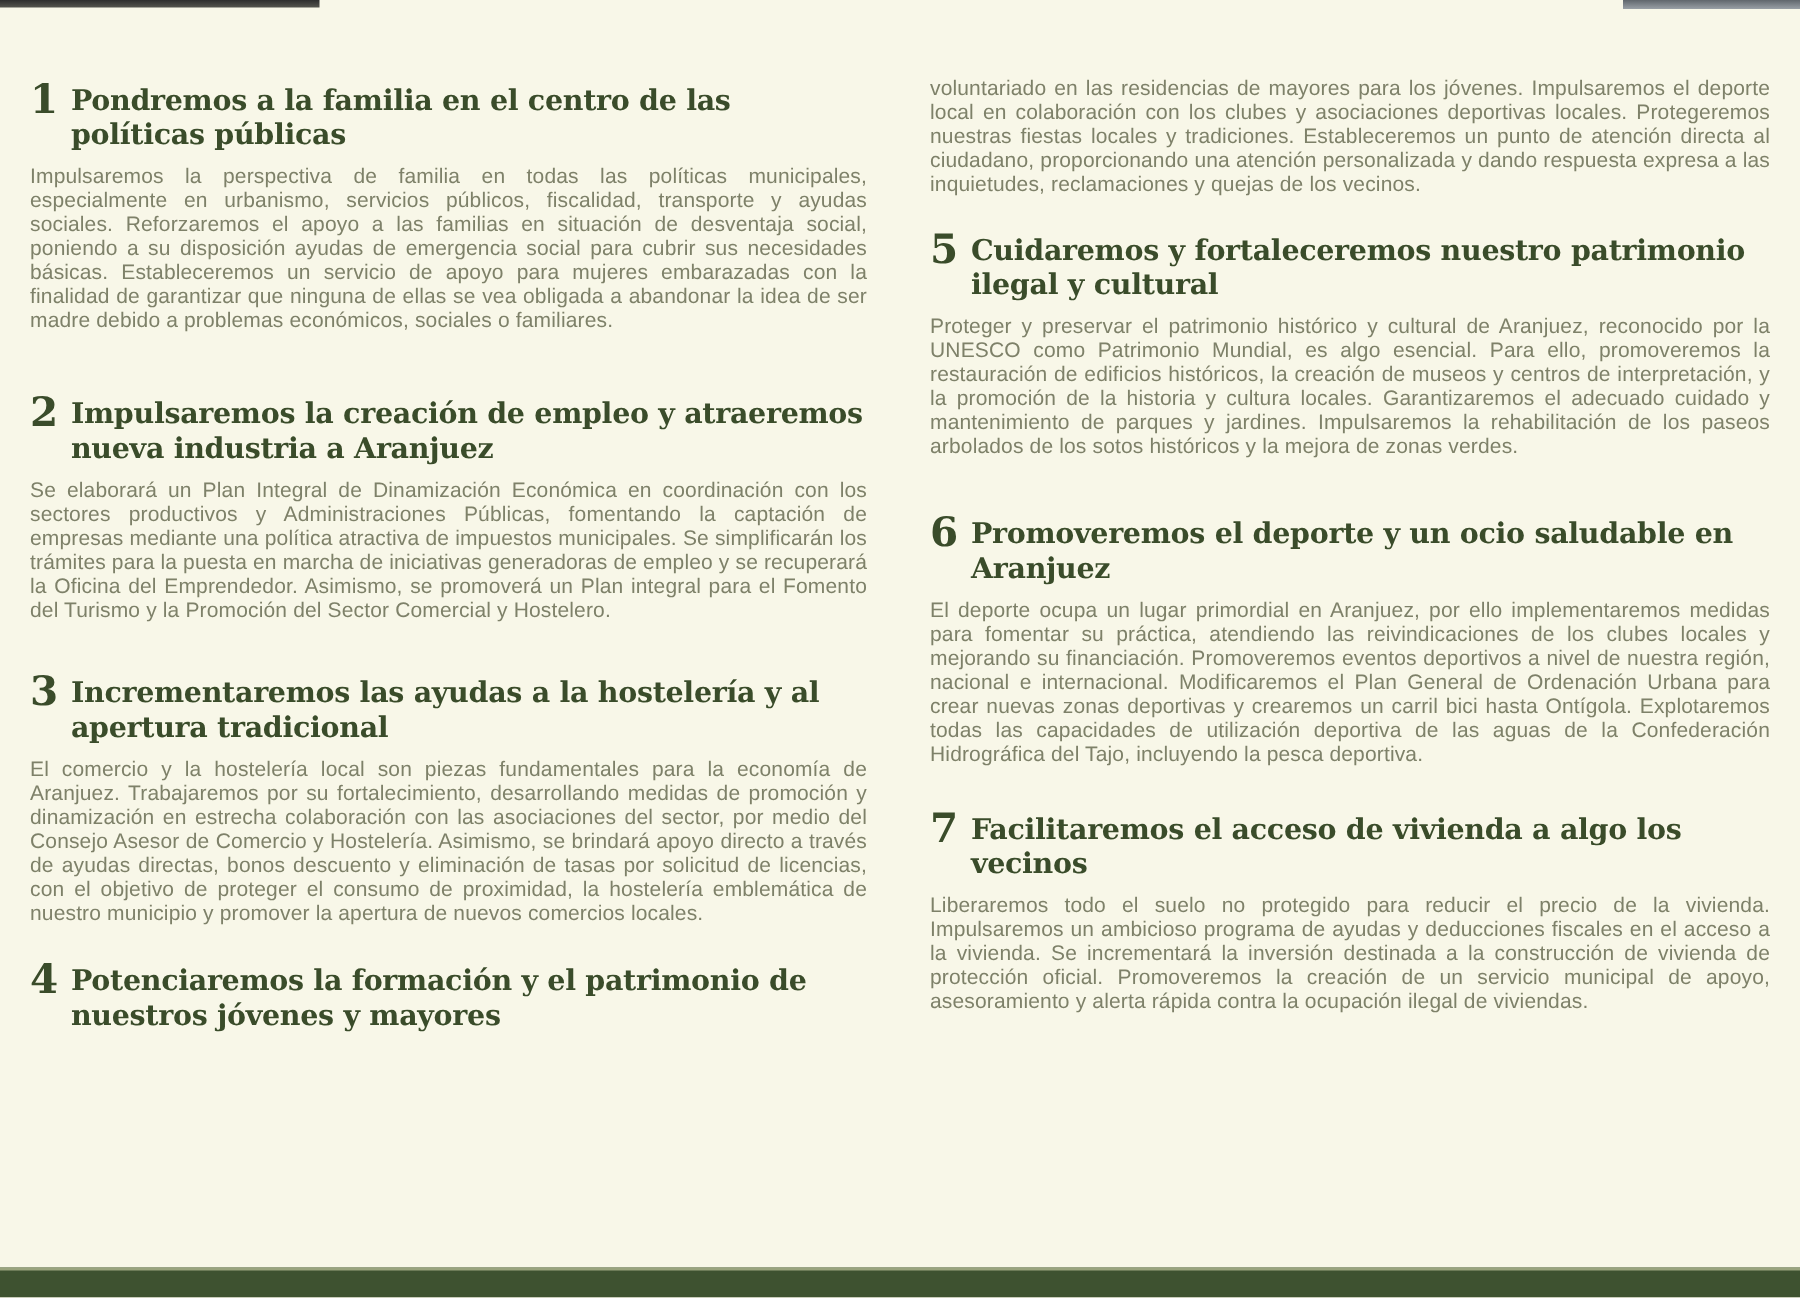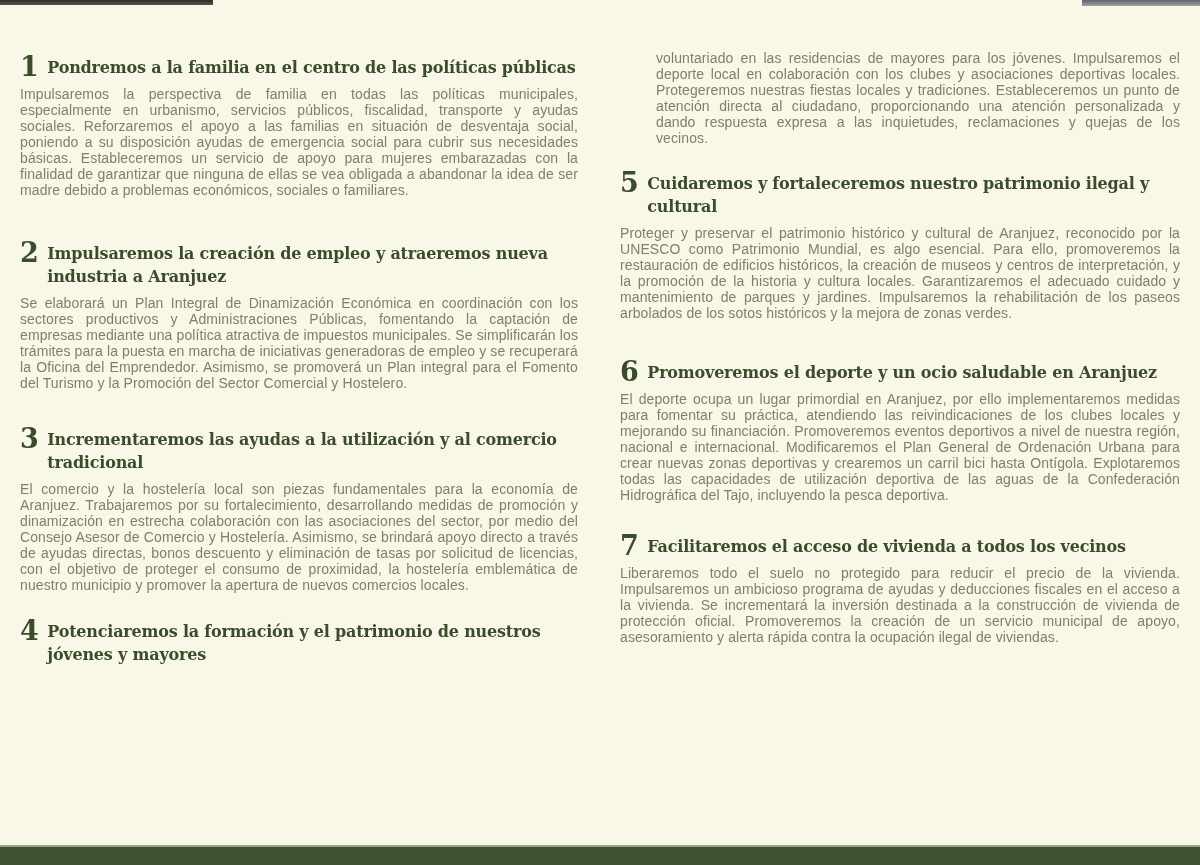--- a/index.html
+++ b/index.html
@@ -41,30 +41,30 @@
   .sec-head{
     margin:0; display:flex; align-items:flex-start;
     font-family:"DejaVu Serif","Liberation Serif",serif;
     color:#3a4c2a; font-weight:bold;
   }
   .sec-head .num{
     font-size:27px; line-height:22px; margin-right:9px;
     letter-spacing:-0.5px;
   }
   .sec-head .title{
-    flex:1; font-size:16px; line-height:23px; letter-spacing:-0.2px;
+    flex:1; font-size:19px; line-height:23px; letter-spacing:-0.2px;
   }
   .body{
     margin:7px 0 0 0;
     font-size:14px; line-height:16px;
     color:#7e8169;
     text-align:justify;
     letter-spacing:0.1px;
   }
-  .cont{ margin-top:0;margin-left:36px; }
+  .cont{ margin-top:0; }
 
   
   .sec2{ margin-top:44px; }
   .sec3{ margin-top:37px; }
   .sec4{ margin-top:27px; }
   .sec5{ margin-top:26px; }
   .sec6{ margin-top:40px; }
   .sec7{ margin-top:32px; }
   .sec6 .body, .sec7 .body{ }
 </style>
@@ -92,21 +92,21 @@
         <h2 class="sec-head">
           <span class="num">2</span>
           <span class="title">Impulsaremos la creación de empleo y atraeremos nueva industria a Aranjuez</span>
         </h2>
         <p class="body">Se elaborará un Plan Integral de Dinamización Económica en coordinación con los sectores productivos y Administraciones Públicas, fomentando la captación de empresas mediante una política atractiva de impuestos municipales. Se simplificarán los trámites para la puesta en marcha de iniciativas generadoras de empleo y se recuperará la Oficina del Emprendedor. Asimismo, se promoverá un Plan integral para el Fomento del Turismo y la Promoción del Sector Comercial y Hostelero.</p>
       </section>
 
       <section class="sec sec3">
         <h2 class="sec-head">
           <span class="num">3</span>
-          <span class="title">Incrementaremos las ayudas a la utilización y al comercio tradicional</span>
+          <span class="title">Incrementaremos las ayudas a la hostelería y al apertura tradicional</span>
         </h2>
         <p class="body">El comercio y la hostelería local son piezas fundamentales para la economía de Aranjuez. Trabajaremos por su fortalecimiento, desarrollando medidas de promoción y dinamización en estrecha colaboración con las asociaciones del sector, por medio del Consejo Asesor de Comercio y Hostelería. Asimismo, se brindará apoyo directo a través de ayudas directas, bonos descuento y eliminación de tasas por solicitud de licencias, con el objetivo de proteger el consumo de proximidad, la hostelería emblemática de nuestro municipio y promover la apertura de nuevos comercios locales.</p>
       </section>
 
       <section class="sec sec4">
         <h2 class="sec-head">
           <span class="num">4</span>
           <span class="title">Potenciaremos la formación y el patrimonio de nuestros jóvenes y mayores</span>
         </h2>
       </section>
@@ -129,21 +129,21 @@
         <h2 class="sec-head">
           <span class="num">6</span>
           <span class="title">Promoveremos el deporte y un ocio saludable en Aranjuez</span>
         </h2>
         <p class="body">El deporte ocupa un lugar primordial en Aranjuez, por ello implementaremos medidas para fomentar su práctica, atendiendo las reivindicaciones de los clubes locales y mejorando su financiación. Promoveremos eventos deportivos a nivel de nuestra región, nacional e internacional. Modificaremos el Plan General de Ordenación Urbana para crear nuevas zonas deportivas y crearemos un carril bici hasta Ontígola. Explotaremos todas las capacidades de utilización deportiva de las aguas de la Confederación Hidrográfica del Tajo, incluyendo la pesca deportiva.</p>
       </section>
 
       <section class="sec sec7">
         <h2 class="sec-head">
           <span class="num">7</span>
-          <span class="title">Facilitaremos el acceso de vivienda a todos los vecinos</span>
+          <span class="title">Facilitaremos el acceso de vivienda a algo los vecinos</span>
         </h2>
         <p class="body">Liberaremos todo el suelo no protegido para reducir el precio de la vivienda. Impulsaremos un ambicioso programa de ayudas y deducciones fiscales en el acceso a la vivienda. Se incrementará la inversión destinada a la construcción de vivienda de protección oficial. Promoveremos la creación de un servicio municipal de apoyo, asesoramiento y alerta rápida contra la ocupación ilegal de viviendas.</p>
       </section>
 
     </div>
   </div>
 
   <div class="bottom-bar"></div>
 
 </div>

